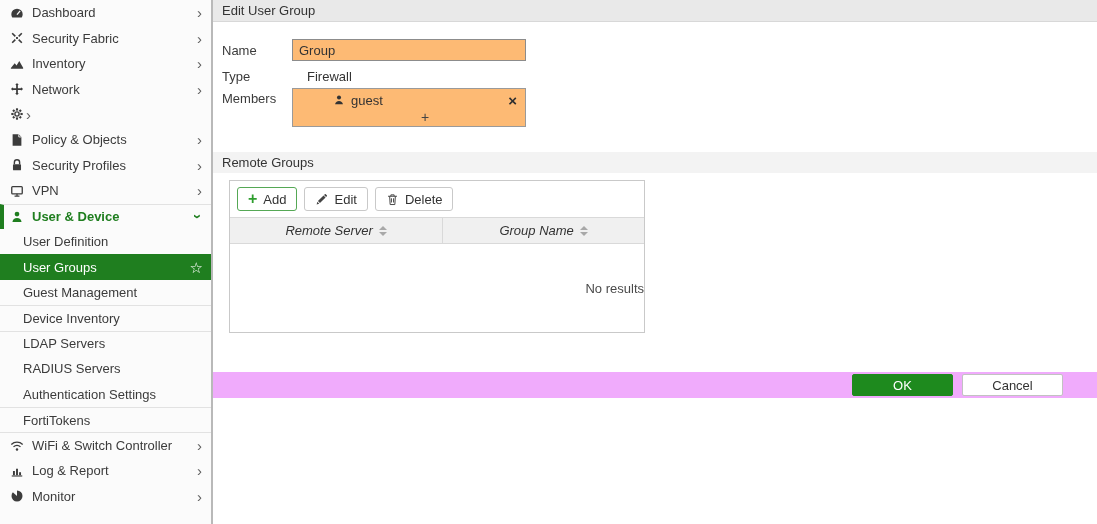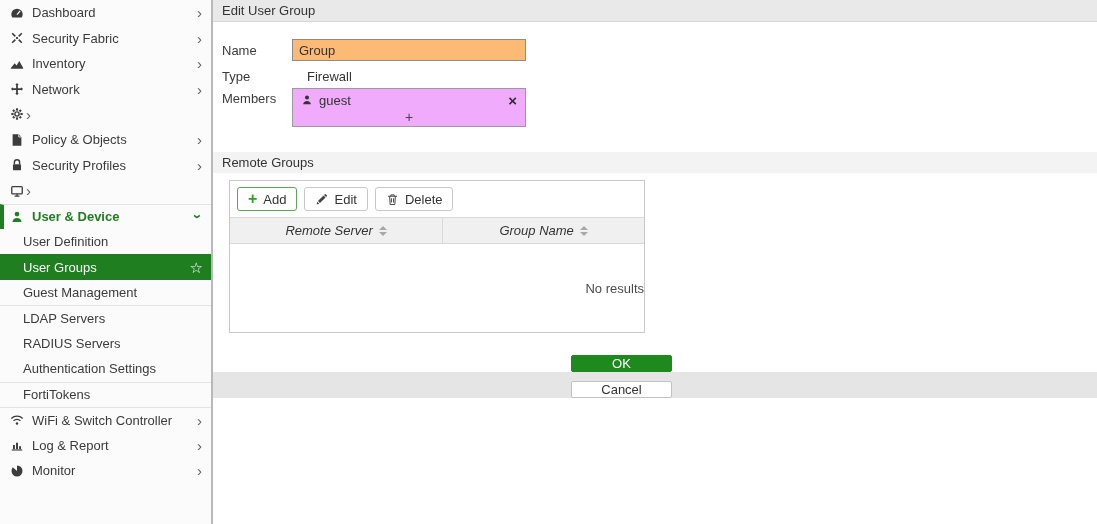--- a/index.html
+++ b/index.html
@@ -31,21 +31,21 @@
   .page-header { height:22px; line-height:22px; background:#e9e9e9; border-bottom:1px solid #d8d8d8; padding-left:9px; color:#333; }
 
   .row { position:absolute; left:9px; display:flex; }
   .f-label { width:70px; color:#3b3b3b; flex-shrink:0; }
   .row-name { top:39px; height:22px; align-items:center; }
   .name-input { width:234px; height:22px; border:1px solid #8c8c8c; padding:0 6px; font:13px "Liberation Sans",sans-serif; color:#333; outline:none; background:#fdba74; }
   .row-type { top:68px; height:16px; align-items:center;gap:15px; }
   .type-value { color:#333; }
   .row-members { top:88px; }
   .row-members .f-label { line-height:22px; }
-  .members-box { width:234px; border:1px solid #9a9a9a; background:#f0abfc; }
+  .members-box { width:234px; border:1px solid #9a9a9a; background:#fdba74;padding-left:32px; }
   .member-row { height:22px; display:flex; align-items:center; gap:6px; padding:0 8px; color:#333; }
   .member-row .m-icon { color:#333; display:inline-flex; }
   .member-remove { margin-left:auto; font-weight:bold; font-size:15px; line-height:1; color:#2f2f2f; cursor:pointer; }
   .member-add { height:15px; line-height:13px; text-align:center; color:#444; font-size:14px; cursor:pointer; }
 
   .section-bar { position:absolute; top:152px; left:0; right:0; height:21px; line-height:21px; background:#f3f3f3; padding-left:9px; color:#333; }
 
   .rg-box { position:absolute; top:180px; left:16px; width:416px; border:1px solid #c9c9c9; background:#fff; }
   .rg-toolbar { display:flex; gap:7px; padding:6px 7px; }
   .tb-btn { display:inline-flex; align-items:center; gap:6px; height:24px; padding:0 10px; background:#fff; border:1px solid #c9c9c9; border-radius:3px; font-size:13px; color:#333; cursor:pointer; font-family:inherit; }
@@ -55,21 +55,21 @@
   .rg-thead { display:flex; background:#f0f0f0; border-top:1px solid #d9d9d9; border-bottom:1px solid #d9d9d9; height:27px;font-style:italic; }
   .rg-th { display:flex; align-items:center; justify-content:center; color:#333; cursor:pointer; }
   .rg-th.c1 { width:51.5%; border-right:1px solid #d9d9d9; }
   .rg-th.c2 { flex:1; }
   .sort-icon { display:inline-flex; flex-direction:column; margin-left:6px; gap:2px; }
   .sort-icon i { display:block; width:0; height:0; border-left:4px solid transparent; border-right:4px solid transparent; }
   .sort-icon .up { border-bottom:4px solid #a8a8a8; }
   .sort-icon .down { border-top:4px solid #a8a8a8; }
   .rg-body { height:88px; display:flex; align-items:center; justify-content:flex-end; color:#4a4a4a; }
 
-  .footer-bar { position:absolute; top:372px; left:0; right:0; height:26px; background:#e5e5e5; display:flex; align-items:center; justify-content:flex-end; gap:9px; padding-right:67px;flex-direction:column; }
+  .footer-bar { position:absolute; top:372px; left:0; right:0; height:26px; background:#f0abfc; display:flex; align-items:center; justify-content:flex-end; gap:9px; padding-right:34px; }
   .btn { height:22px; width:101px; font-size:13px; border-radius:2px; cursor:pointer; font-family:inherit; line-height:1; }
   .btn-ok { background:#1e8a1e; border:1px solid #1e8a1e; color:#fff; }
   .btn-cancel { background:#fff; border:1px solid #c2c2c2; color:#333; }
 
   svg { display:block; }
 </style>
 </head>
 <body>
 
 <div class="app">
@@ -156,20 +156,21 @@
       <span class="s-chev">›</span>
     </div>
 
     <div class="s-item top">
       <span class="s-icon">
         <svg viewBox="0 0 16 16" width="14" height="14">
             <rect x="2" y="3" width="12" height="8.2" rx="1" fill="none" stroke="currentColor" stroke-width="1.5"></rect>
             <path d="M5.2 13.8h5.6M8 11.2v2.6" stroke="currentColor" stroke-width="1.4" fill="none"></path>
           </svg>
       </span>
+      <span class="s-label">VPN</span>
       <span class="s-chev">›</span>
     </div>
 
     <div class="s-item top sep active-parent">
       <span class="s-icon">
         <svg viewBox="0 0 16 16" width="14" height="14">
             <circle cx="8" cy="4.6" r="2.7" fill="currentColor"></circle>
             <path d="M2.8 13.8c.3-3 2.4-4.6 5.2-4.6s4.9 1.6 5.2 4.6z" fill="currentColor"></path>
           </svg>
       </span>
@@ -183,20 +184,23 @@
 
     <div class="s-item sub selected">
       <span class="s-label">User Groups</span>
       <span class="star-icon">☆</span>
     </div>
 
     <div class="s-item sub">
       <span class="s-label">Guest Management</span>
     </div>
 
+    <div class="s-item sub sep">
+      <span class="s-label">Device Inventory</span>
+    </div>
 
     <div class="s-item sub sep">
       <span class="s-label">LDAP Servers</span>
     </div>
 
     <div class="s-item sub">
       <span class="s-label">RADIUS Servers</span>
     </div>
 
     <div class="s-item sub">

